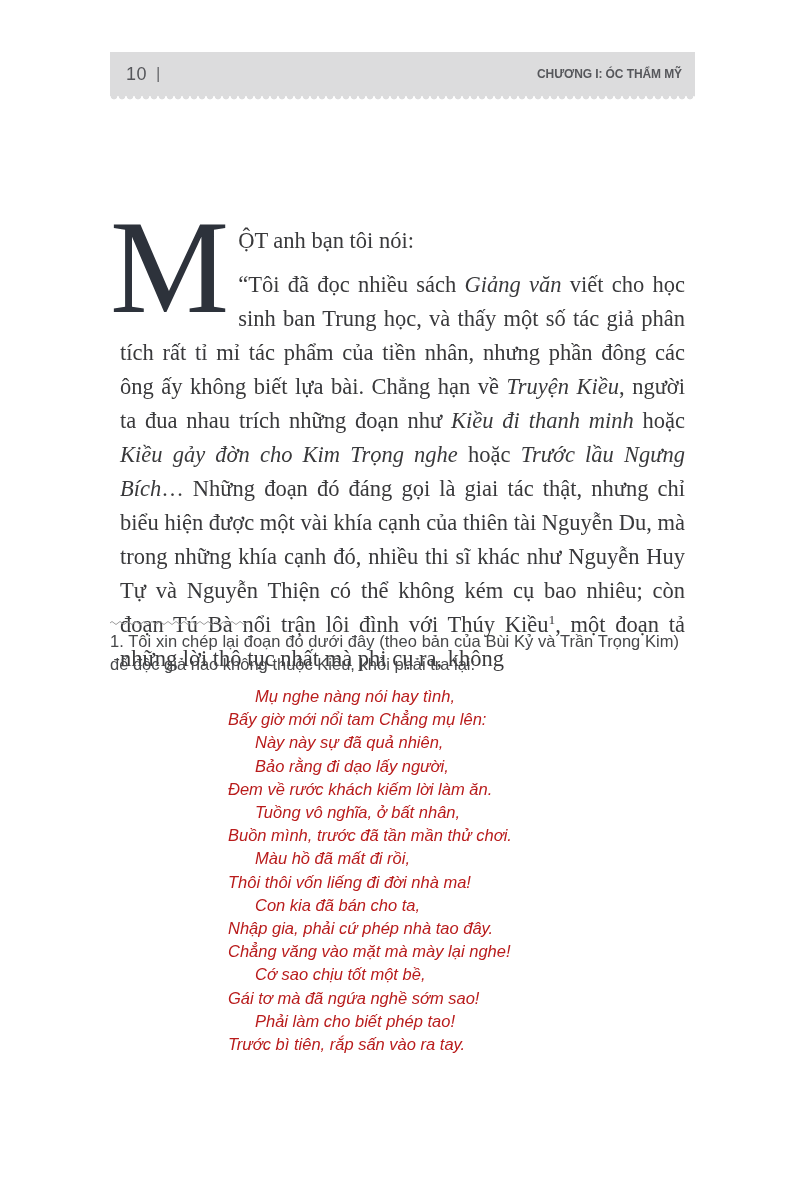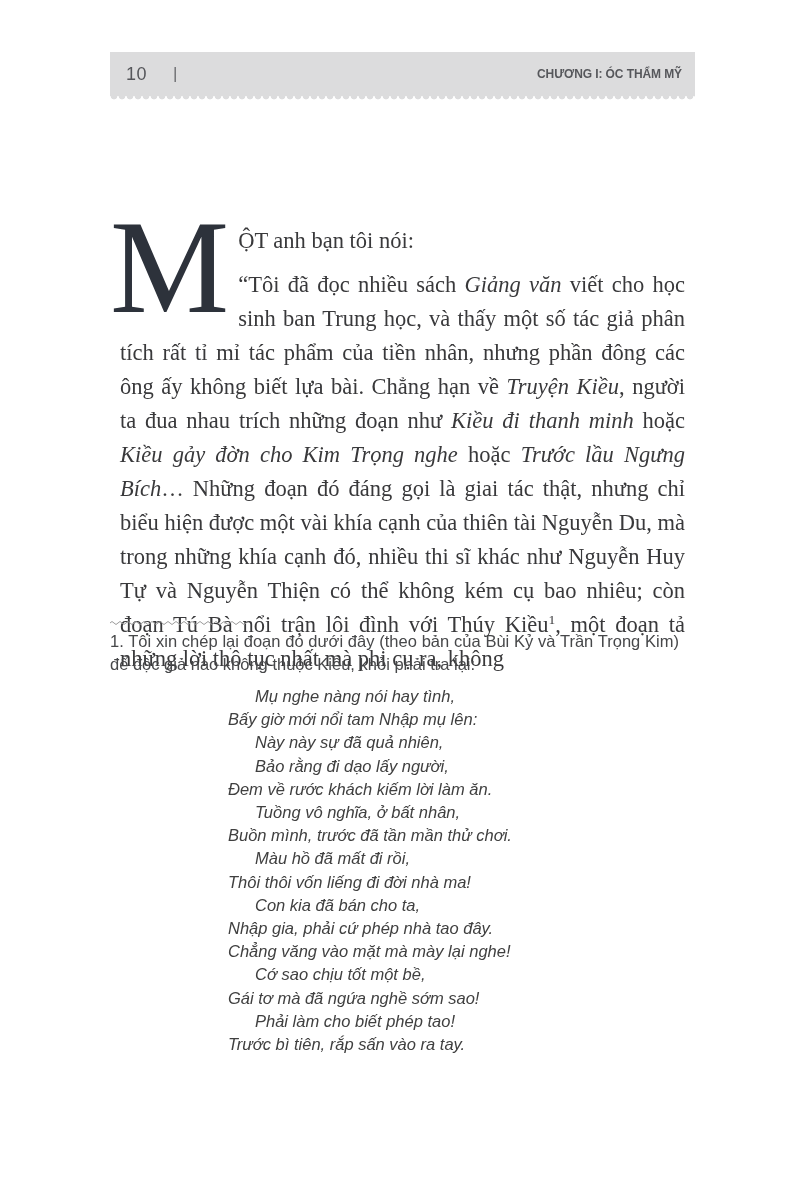--- a/index.html
+++ b/index.html
@@ -24,21 +24,21 @@
   .header-inner {
     display: flex;
     align-items: center;
     justify-content: space-between;
     height: 100%;
     padding: 0 13px 0 16px;
     box-sizing: border-box;
     font-family: "Liberation Sans", sans-serif;
     color: #56575b;
   }
-  .page-num-wrap { display: flex; align-items: center; gap: 26px; }
+  .page-num-wrap { display: flex; align-items: center; gap: 9px; }
   .page-num { font-size: 18px; letter-spacing: 0.5px; }
   .page-num-divider { font-size: 17px; font-weight: 300; color: #6b6c70; }
   .chapter-title {
     font-size: 12.5px;
     font-weight: 700;
     letter-spacing: -0.1px;
     transform: scaleX(0.96);
     transform-origin: right center;
     white-space: nowrap;
   }
@@ -92,21 +92,21 @@
   .footnote-intro {
     font-size: 16.5px;
     line-height: 23px;
     margin: 0 16px 9px 0;
     text-align: justify;
   }
   .poem {
     font-style: italic;
     font-size: 16.5px;
     line-height: 23.2px;
-    color: #404040;
+    color: #b91c1c;
   }
   .poem-line.six  { margin-left: 145px; }
   .poem-line.eight { margin-left: 118px; }
 </style>
 </head>
 <body>
 
 <div class="sheet">
 
   <div class="header-band">
@@ -126,21 +126,21 @@
     <p class="quote-paragraph"><span>“Tôi đã đọc nhiều sách </span><i>Giảng văn</i><span> viết cho học sinh ban Trung học, và thấy một số tác giả phân tích rất tỉ mỉ tác phẩm của tiền nhân, nhưng phần đông các ông ấy không biết lựa bài. Chẳng hạn về </span><i>Truyện Kiều</i><span>, người ta đua nhau trích những đoạn như </span><i>Kiều đi thanh minh</i><span> hoặc </span><i>Kiều gảy đờn cho Kim Trọng nghe</i><span> hoặc </span><i>Trước lầu Ngưng Bích</i><span>… Những đoạn đó đáng gọi là giai tác thật, nhưng chỉ biểu hiện được một vài khía cạnh của thiên tài Nguyễn Du, mà trong những khía cạnh đó, nhiều thi sĩ khác như Nguyễn Huy Tự và Nguyễn Thiện có thể không kém cụ bao nhiêu; còn đoạn Tú Bà nổi trận lôi đình với Thúy Kiều</span><sup>1</sup><span>, một đoạn tả những lời thô tục nhất mà phi cụ ra, không</span></p>
   </div>
 
   <div class="footnote-area">
     <svg class="footnote-divider" width="136" height="8" viewBox="0 0 136 8">
       <path d="M0 4 Q2 1 4 4 T8 4 T12 4 T16 4 T20 4 T24 4 T28 4 T32 4 T36 4 T40 4 T44 4 T48 4 T52 4 T56 4 T60 4 T64 4 T68 4 T72 4 T76 4 T80 4 T84 4 T88 4 T92 4 T96 4 T100 4 T104 4 T108 4 T112 4 T116 4 T120 4 T124 4 T128 4 T132 4 T136 4" fill="none" stroke="#9b9b9b" stroke-width="1"></path>
     </svg>
     <p class="footnote-intro">1. Tôi xin chép lại đoạn đó dưới đây (theo bản của Bùi Kỷ và Trần Trọng Kim) để độc giả nào không thuộc Kiều, khỏi phải tra lại:</p>
     <div class="poem">
       <div class="poem-line six">Mụ nghe nàng nói hay tình,</div>
-      <div class="poem-line eight">Bấy giờ mới nổi tam Nhập mụ lên:</div>
+      <div class="poem-line eight">Bấy giờ mới nổi tam Chẳng mụ lên:</div>
       <div class="poem-line six">Này này sự đã quả nhiên,</div>
       <div class="poem-line six">Bảo rằng đi dạo lấy người,</div>
       <div class="poem-line eight">Đem về rước khách kiếm lời làm ăn.</div>
       <div class="poem-line six">Tuồng vô nghĩa, ở bất nhân,</div>
       <div class="poem-line eight">Buồn mình, trước đã tần mần thử chơi.</div>
       <div class="poem-line six">Màu hồ đã mất đi rồi,</div>
       <div class="poem-line eight">Thôi thôi vốn liếng đi đời nhà ma!</div>
       <div class="poem-line six">Con kia đã bán cho ta,</div>
       <div class="poem-line eight">Nhập gia, phải cứ phép nhà tao đây.</div>
       <div class="poem-line eight">Chẳng văng vào mặt mà mày lại nghe!</div>

